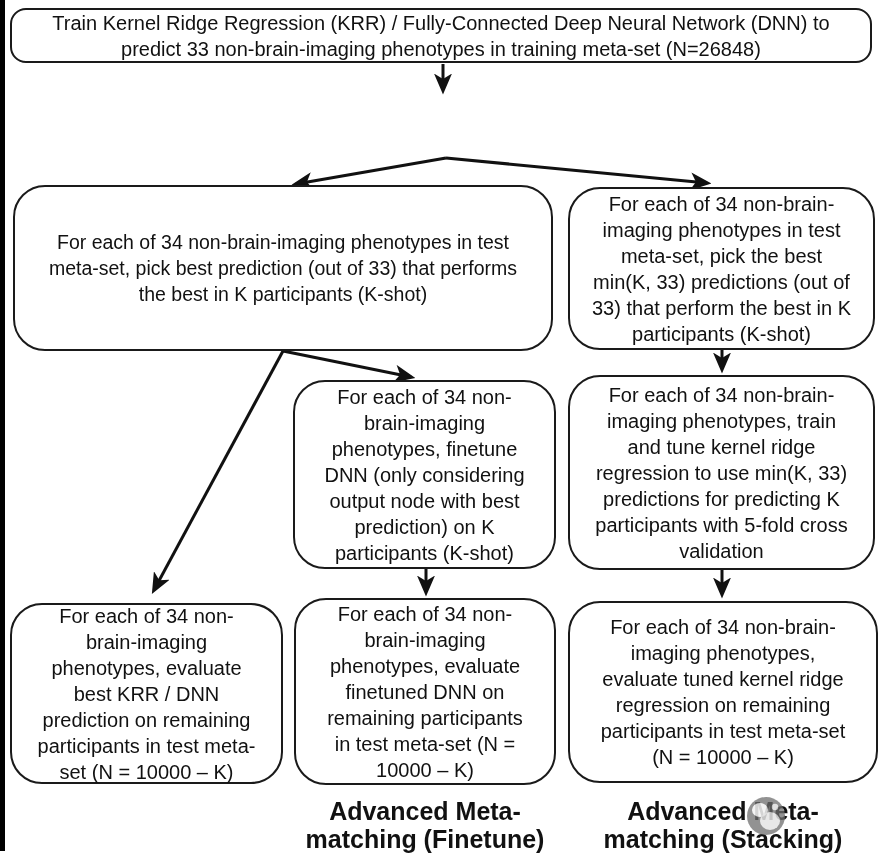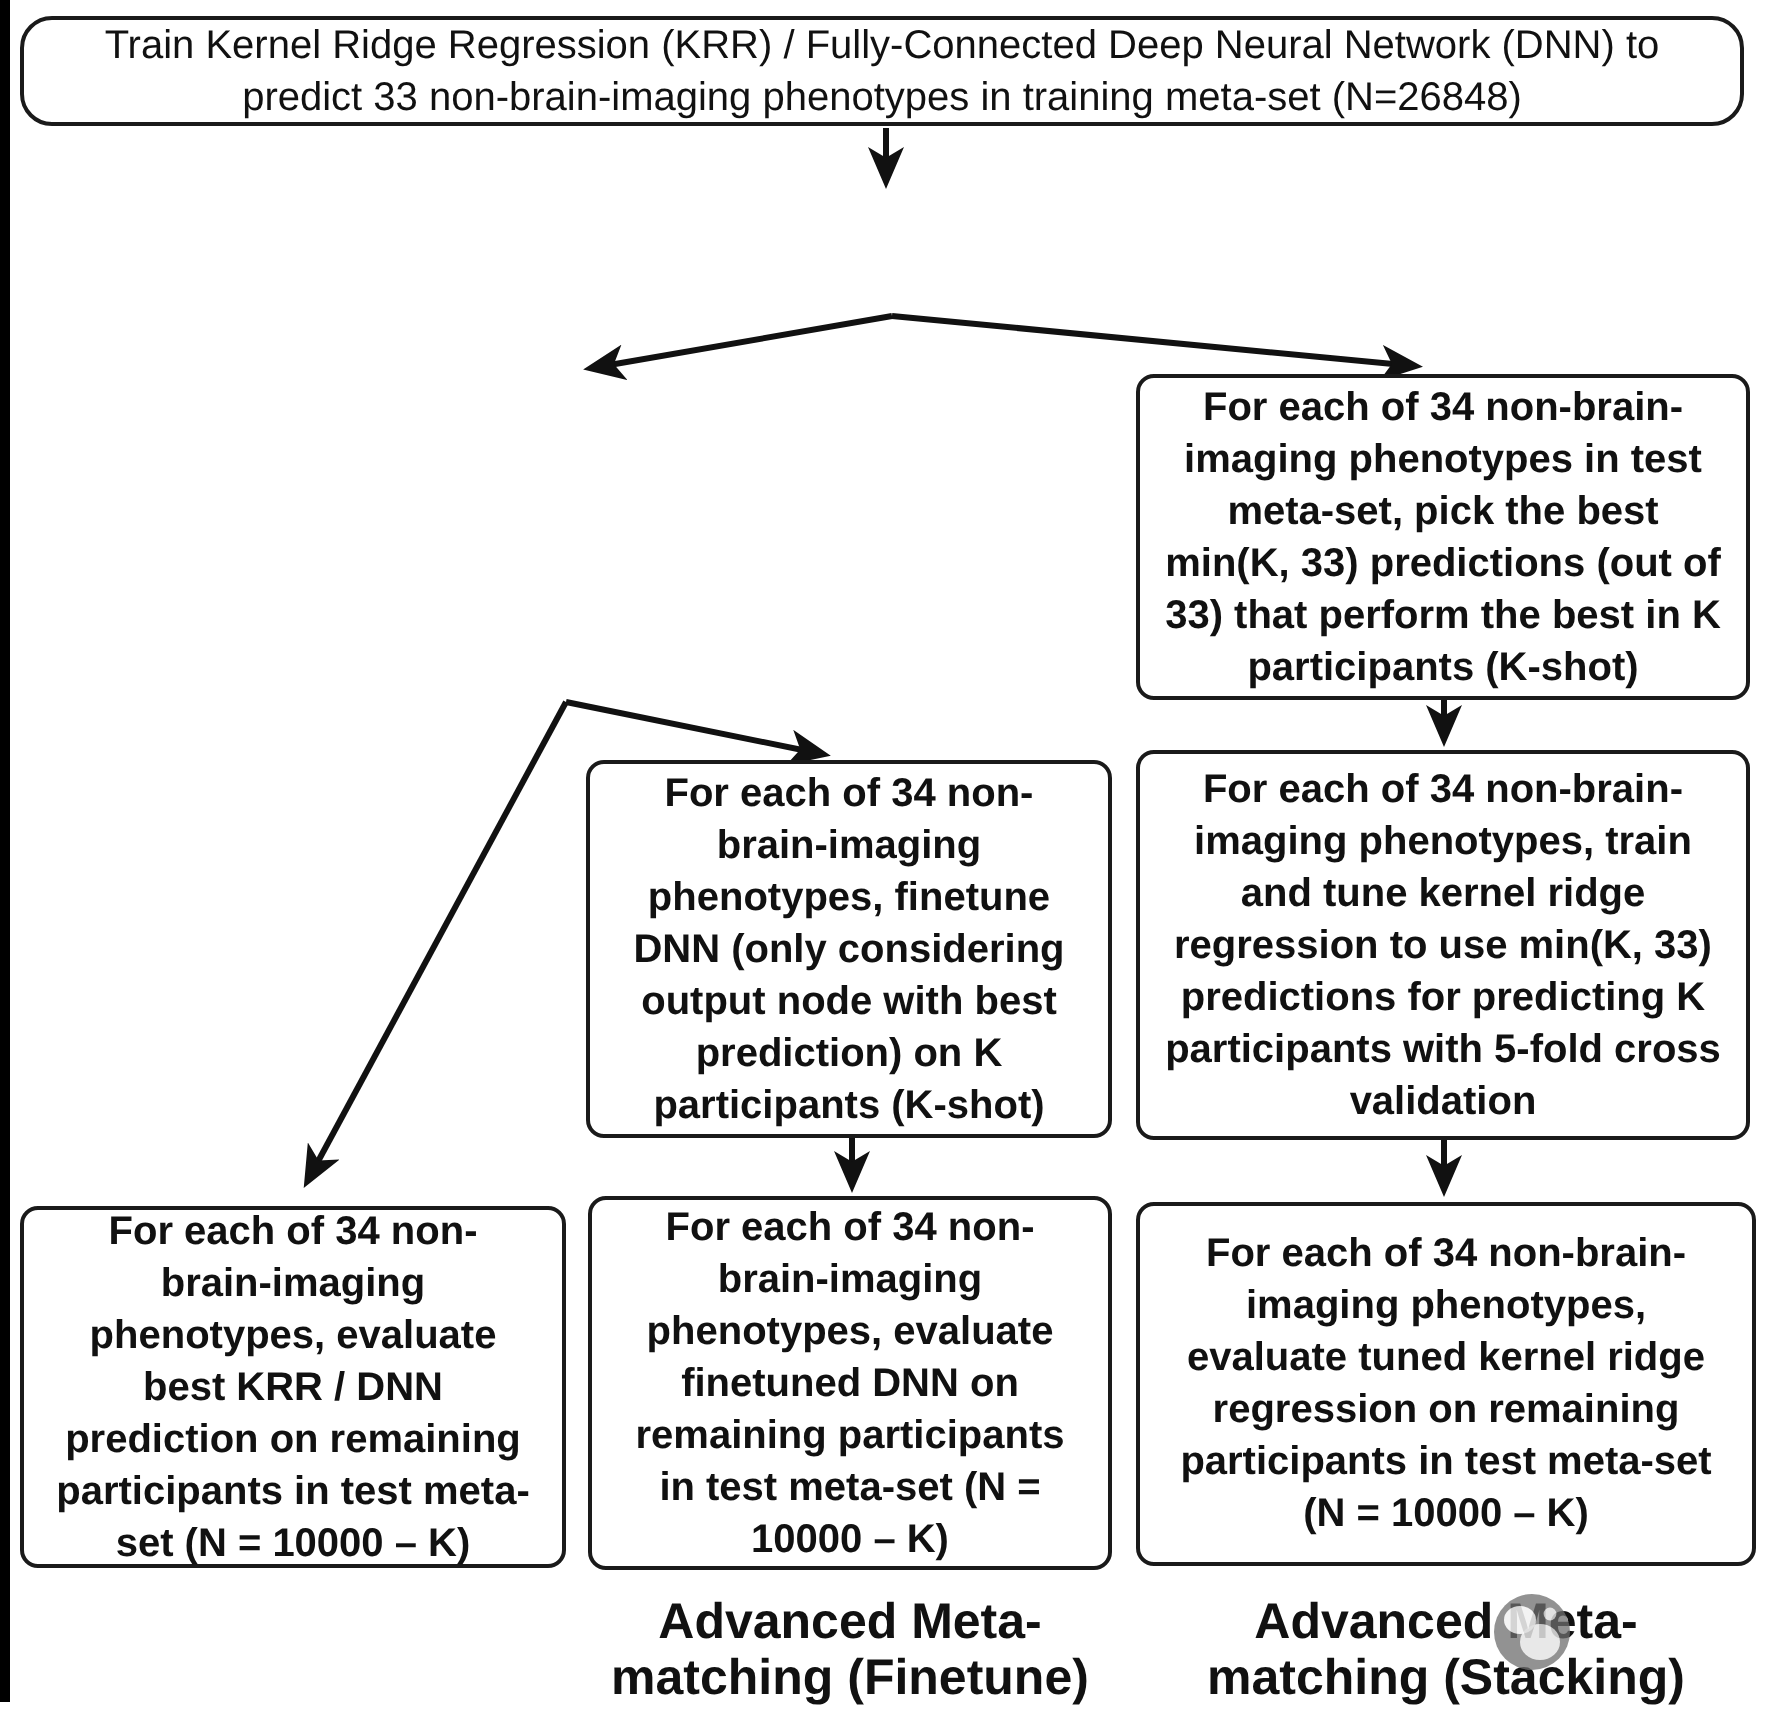--- a/index.html
+++ b/index.html
@@ -12,21 +12,21 @@
     position:absolute; left:0; top:0; width:5px; height:851px; background:#000000;
   }
   .fbox {
     position:absolute; box-sizing:border-box;
     background:#ffffff; border:2.5px solid #1a1a1a;
     display:flex; align-items:center; justify-content:center;
     text-align:center; font-size:20px; line-height:26px;
   }
   .fbox .txt { white-space:pre; text-align:center; }
   .wide { border-radius:16px; }
-  .round { border-radius:9px;font-weight:bold; }
+  .round { border-radius:32px; }
 
   #b-train         { left:10px;  top:8px;   width:862px; height:55px; }
   #b-apply         { left:10px;  top:96px;  width:862px; height:63px; }
   #b-pick-best     { left:13px;  top:185px; width:540px; height:166px; font-size:19.5px; }
   #b-pick-min      { left:568px; top:187px; width:307px; height:163px; }
   #b-finetune      { left:293px; top:380px; width:263px; height:189px; }
   #b-stack-train   { left:568px; top:375px; width:307px; height:195px; }
   #b-eval-basic    { left:10px;  top:603px; width:273px; height:181px; }
   #b-eval-finetune { left:294px; top:598px; width:262px; height:187px; }
   #b-eval-stacking { left:568px; top:601px; width:310px; height:182px; }
@@ -75,20 +75,25 @@
     <line x1="426" y1="569" x2="426" y2="592" marker-end="url(#ah)"></line>
     <line x1="722" y1="570" x2="722" y2="594" marker-end="url(#ah)"></line>
   </svg>
 
   <div class="fbox wide" id="b-train">
     <span class="txt">Train Kernel Ridge Regression (KRR) / Fully-Connected Deep Neural Network (DNN) to
 predict 33 non-brain-imaging phenotypes in training meta-set (N=26848)</span>
   </div>
 
 
+  <div class="fbox round" id="b-pick-best">
+    <span class="txt">For each of 34 non-brain-imaging phenotypes in test
+meta-set, pick best prediction (out of 33) that performs
+the best in K participants (K-shot)</span>
+  </div>
 
   <div class="fbox round" id="b-pick-min">
     <span class="txt">For each of 34 non-brain-
 imaging phenotypes in test
 meta-set, pick the best
 min(K, 33) predictions (out of
 33) that perform the best in K
 participants (K-shot)</span>
   </div>
 

